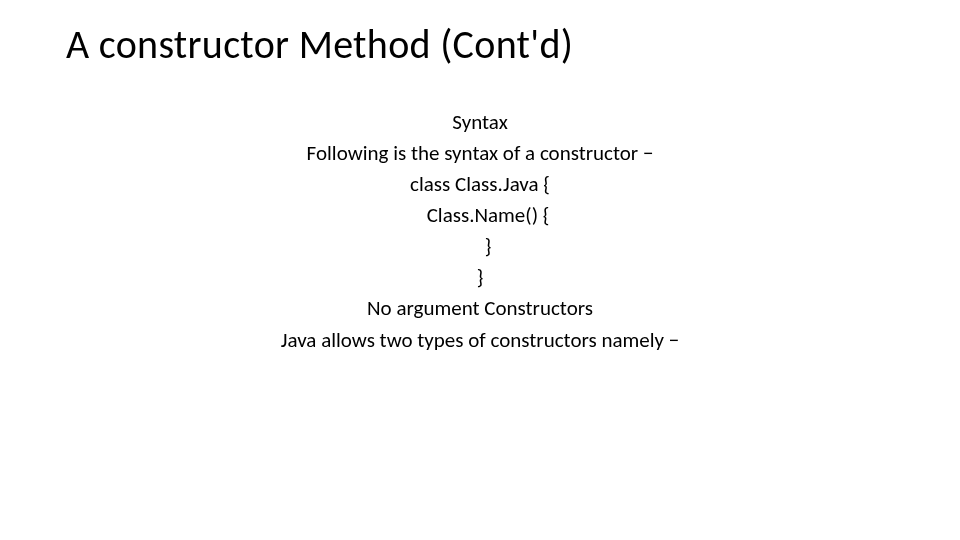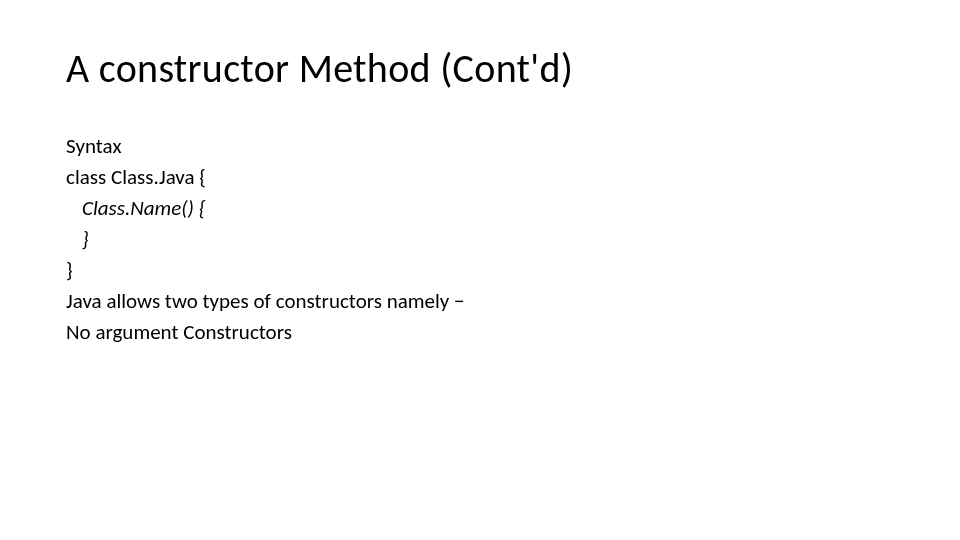--- a/index.html
+++ b/index.html
@@ -9,51 +9,52 @@
     height: 540px;
     background: #ffffff;
     font-family: "Calibri", "Segoe UI", Arial, sans-serif;
     color: #000000;
   }
   .slide {
     position: relative;
     width: 960px;
     height: 540px;
     box-sizing: border-box;
-    padding: 44px 66px 0 66px;
+    padding: 20px 66px 0 66px;
   }
   .title {
     font-family: "Calibri Light", "Calibri", "Segoe UI Light", Arial, sans-serif;
     font-size: 40px;
     font-weight: 300;
     letter-spacing: 0.3px;
     margin: 0 0 38px 0;
     color: #000000;
   }
   .body {
     font-size: 21px;
     line-height: 1.48;
     font-weight: 400;
     color: #000000;
   }
   .body-line {
     display: block;
+    text-align: center;
   }
   .indent {
     padding-left: 16px;
-    font-style: italic;
   }
 </style>
 </head>
 <body>
 
 <div class="slide">
   <h1 class="title">A constructor Method (Cont'd)</h1>
   <div class="body">
     <span class="body-line">Syntax</span>
+    <span class="body-line">Following is the syntax of a constructor −</span>
     <span class="body-line">class Class.Java {</span>
     <span class="body-line indent">Class.Name() {</span>
     <span class="body-line indent">}</span>
     <span class="body-line">}</span>
+    <span class="body-line">No argument Constructors</span>
     <span class="body-line">Java allows two types of constructors namely −</span>
-    <span class="body-line">No argument Constructors</span>
   </div>
 </div>
 
 </body></html>

